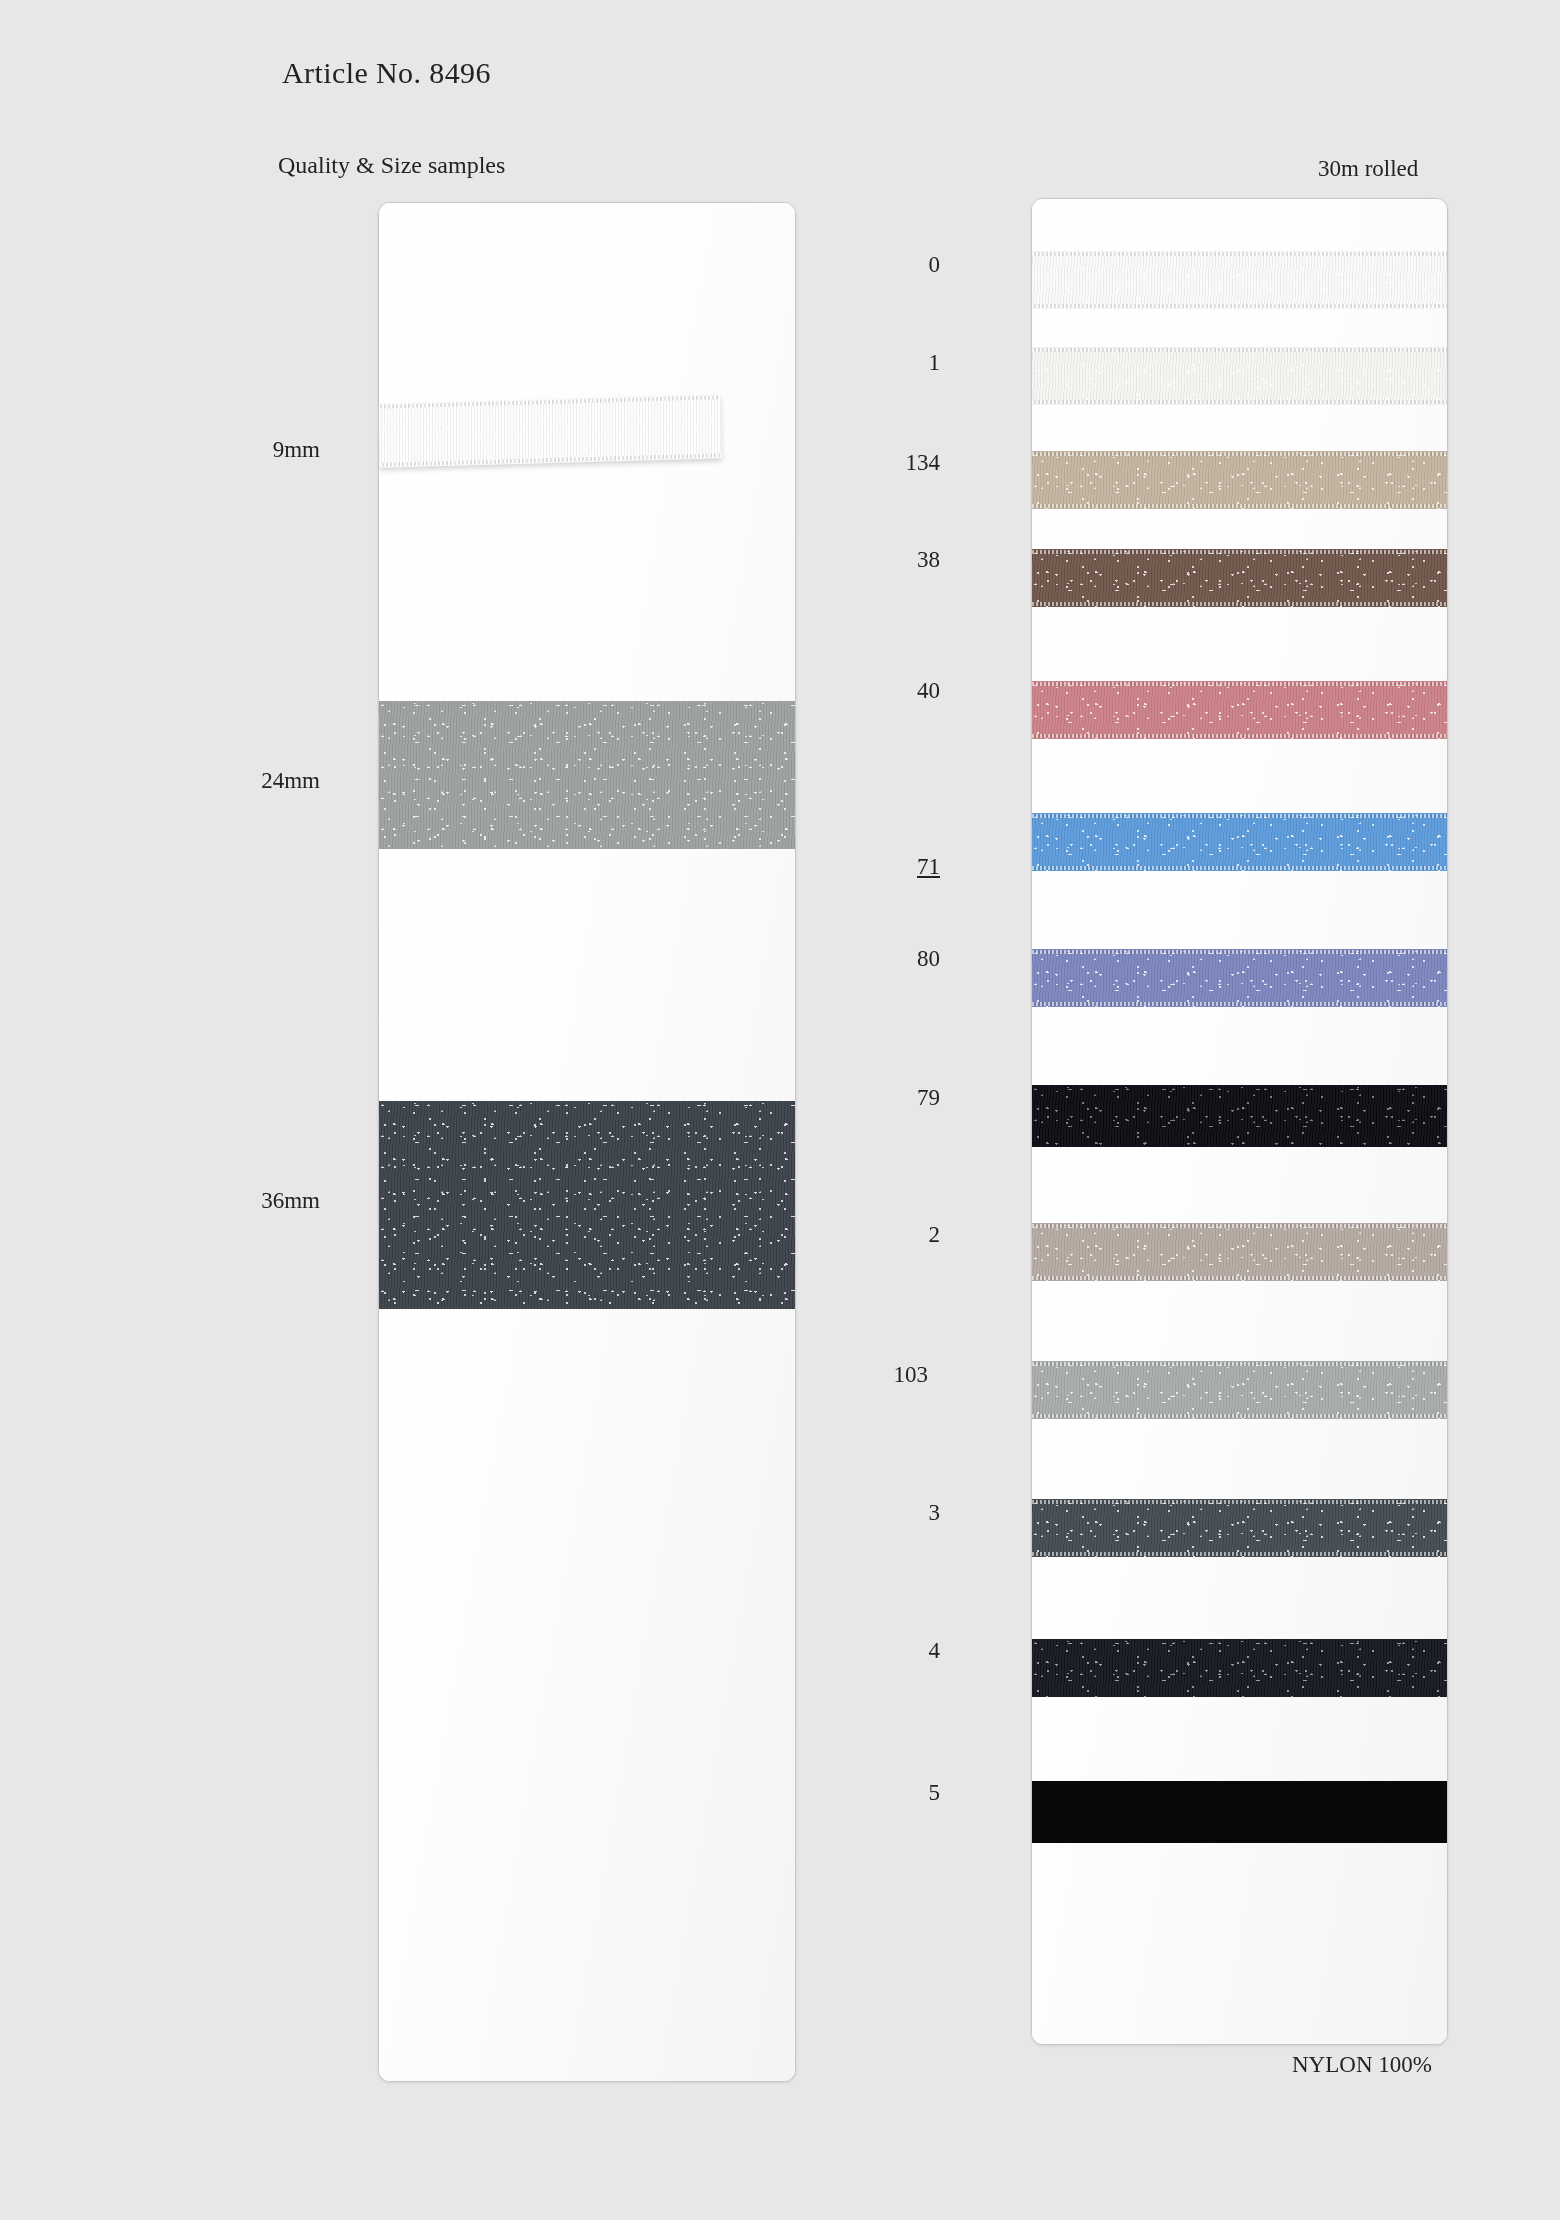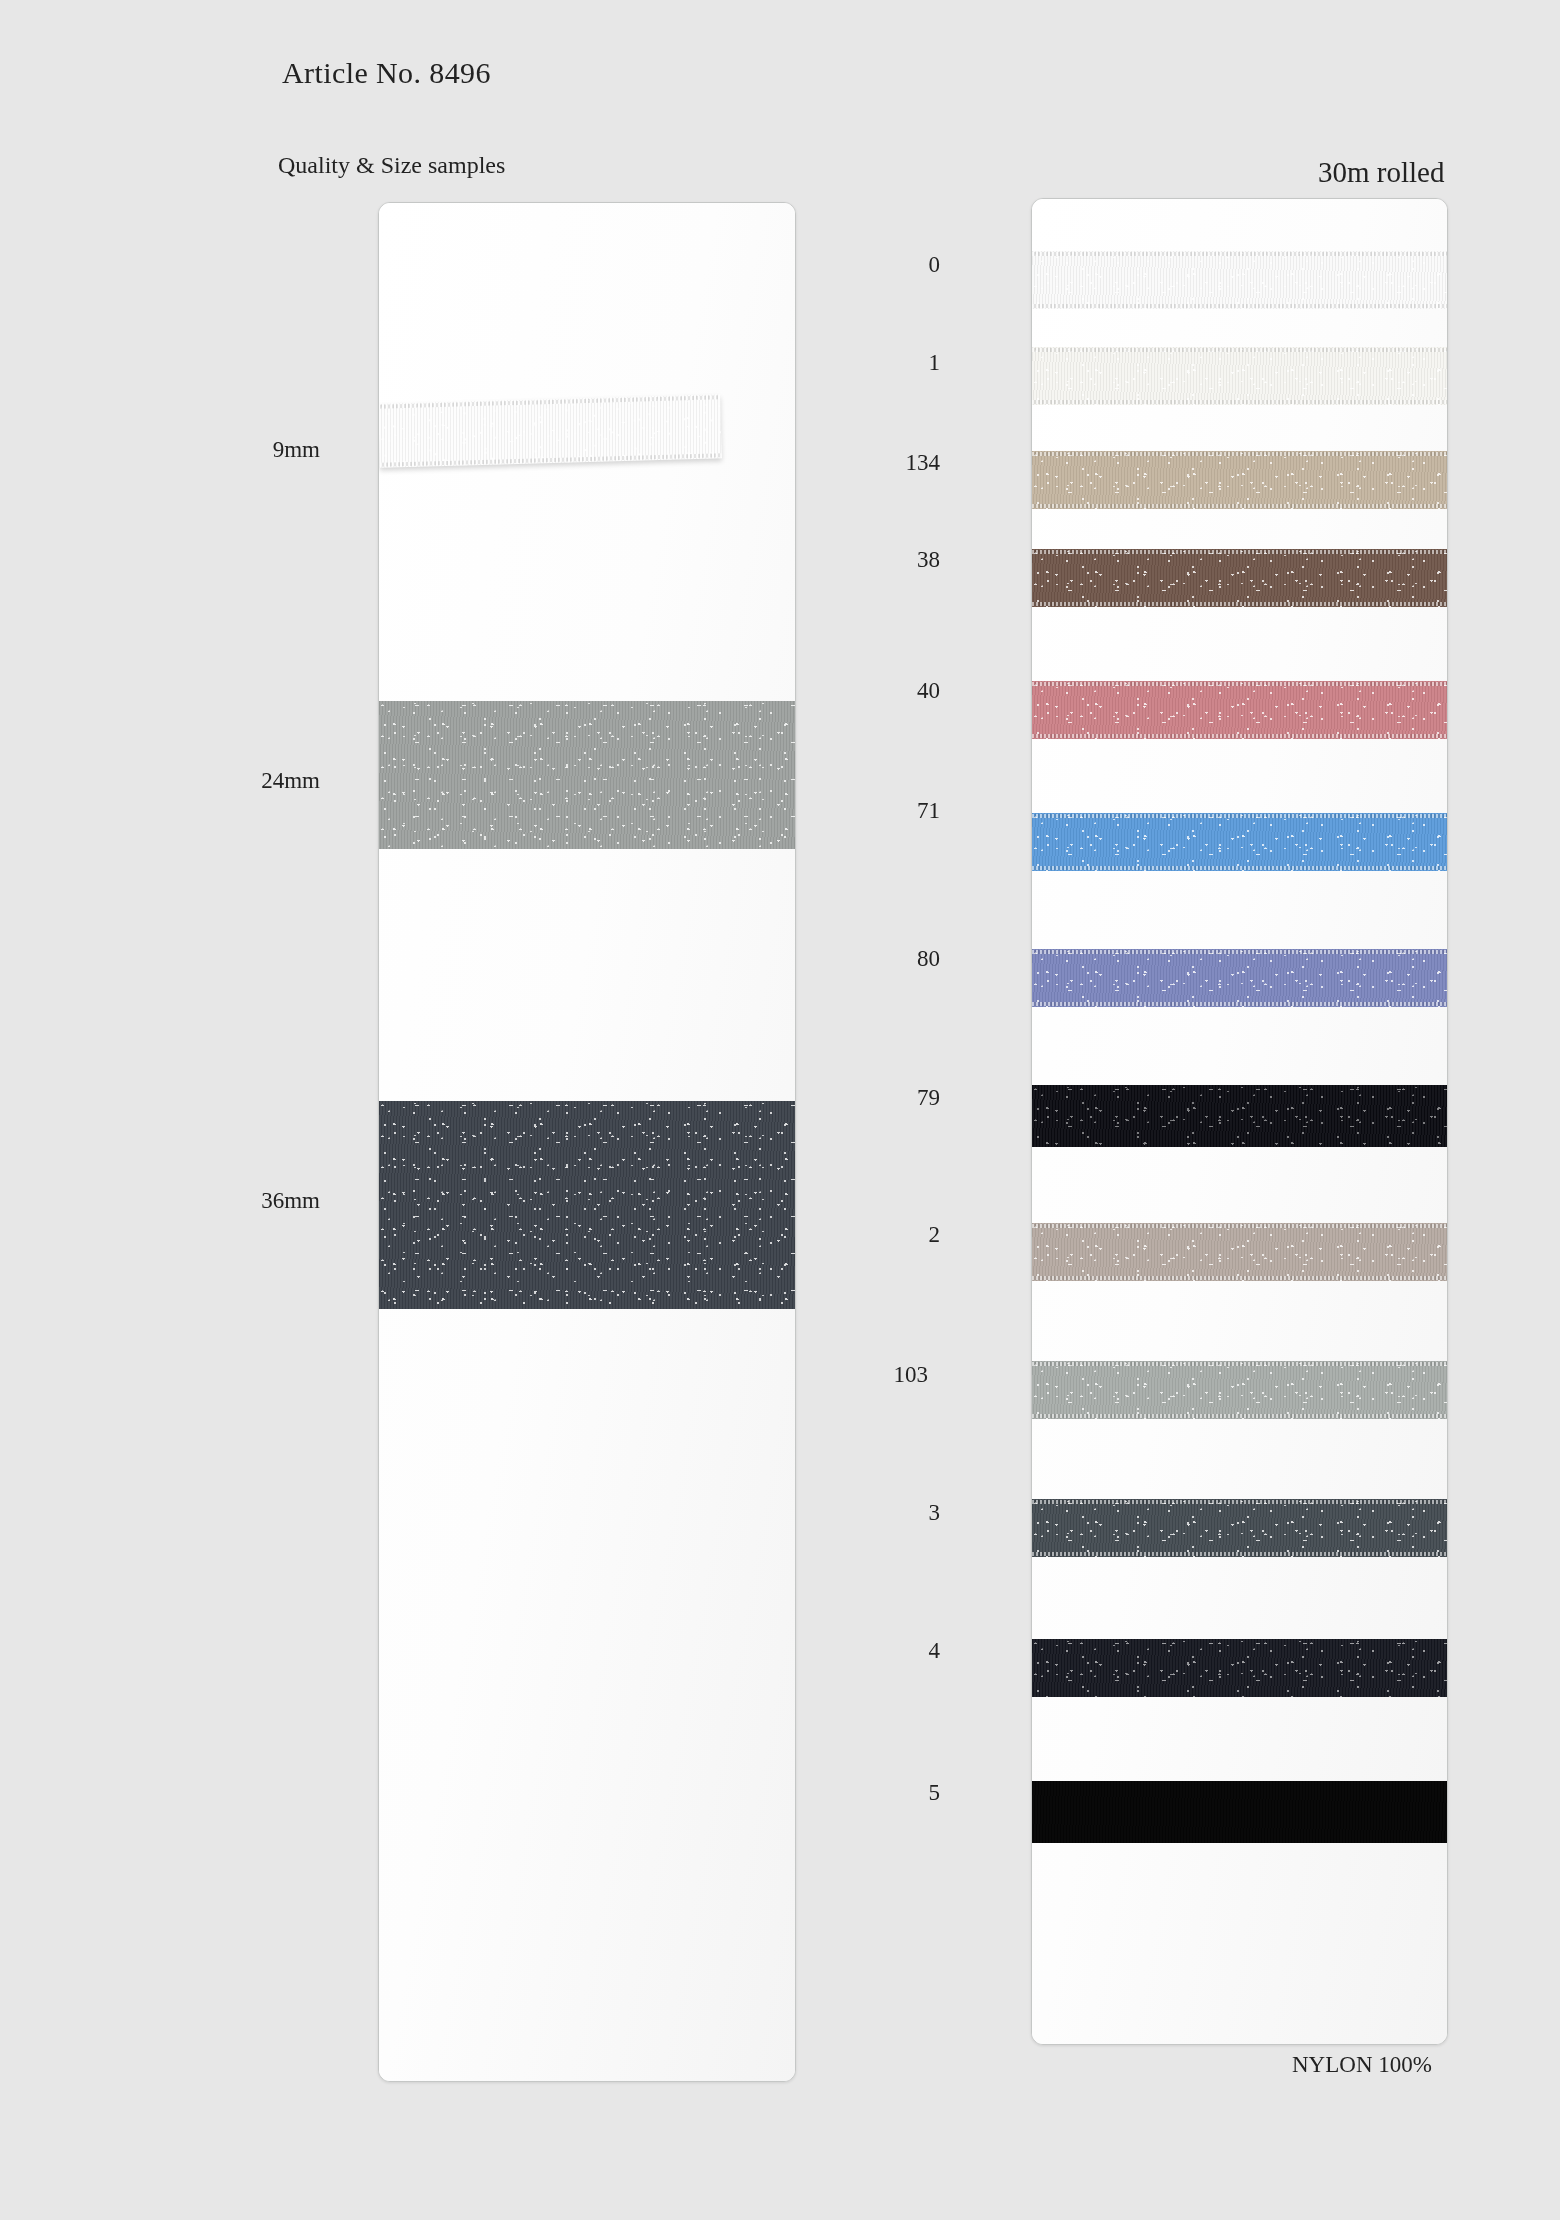--- a/index.html
+++ b/index.html
@@ -14,21 +14,21 @@
   }
   .page{position:absolute;inset:0;}
 
   
   .header{position:absolute;left:0;top:28px;width:1560px;height:50px;}
   .article-no{position:absolute;left:282px;top:28px;font-size:30px;letter-spacing:.4px;white-space:nowrap;}
   .product-title{position:absolute;left:592px;top:28px;font-size:30px;letter-spacing:1.2px;white-space:nowrap;}
 
   
   .caption-left{position:absolute;left:278px;top:152px;font-size:24px;white-space:nowrap;}
-  .caption-right{position:absolute;left:1318px;top:156px;font-size:29px;white-space:nowrap;}
+  .caption-right{position:absolute;left:1318px;top:156px;font-size:23px;white-space:nowrap;}
 
   
   .card{
     position:absolute;
     background:#fbfbfb;
     border:1px solid #c5c7c6;
     border-radius:12px;
     overflow:hidden;
     box-shadow:0 1px 3px rgba(0,0,0,.10);
   }
@@ -144,21 +144,21 @@
       <div class="tex"></div>
       <div class="sr">dark-slate</div>
     </div>
   </div>
 
   <div class="num-label" style="left:820px;top:252px;">0</div>
   <div class="num-label" style="left:820px;top:350px;">1</div>
   <div class="num-label" style="left:820px;top:450px;">134</div>
   <div class="num-label" style="left:820px;top:547px;">38</div>
   <div class="num-label" style="left:820px;top:678px;">40</div>
-  <div class="num-label" style="left:820px;top:798px;">71</div>
+  <div class="num-label" style="left:820px;top:854px;text-decoration:underline;">71</div>
   <div class="num-label" style="left:820px;top:946px;">80</div>
   <div class="num-label" style="left:820px;top:1085px;">79</div>
   <div class="num-label" style="left:820px;top:1222px;">2</div>
   <div class="num-label" style="left:808px;top:1362px;">103</div>
   <div class="num-label" style="left:820px;top:1500px;">3</div>
   <div class="num-label" style="left:820px;top:1638px;">4</div>
   <div class="num-label" style="left:820px;top:1780px;">5</div>
 
   <div class="card card-right">
     <div class="card-shade"></div>

